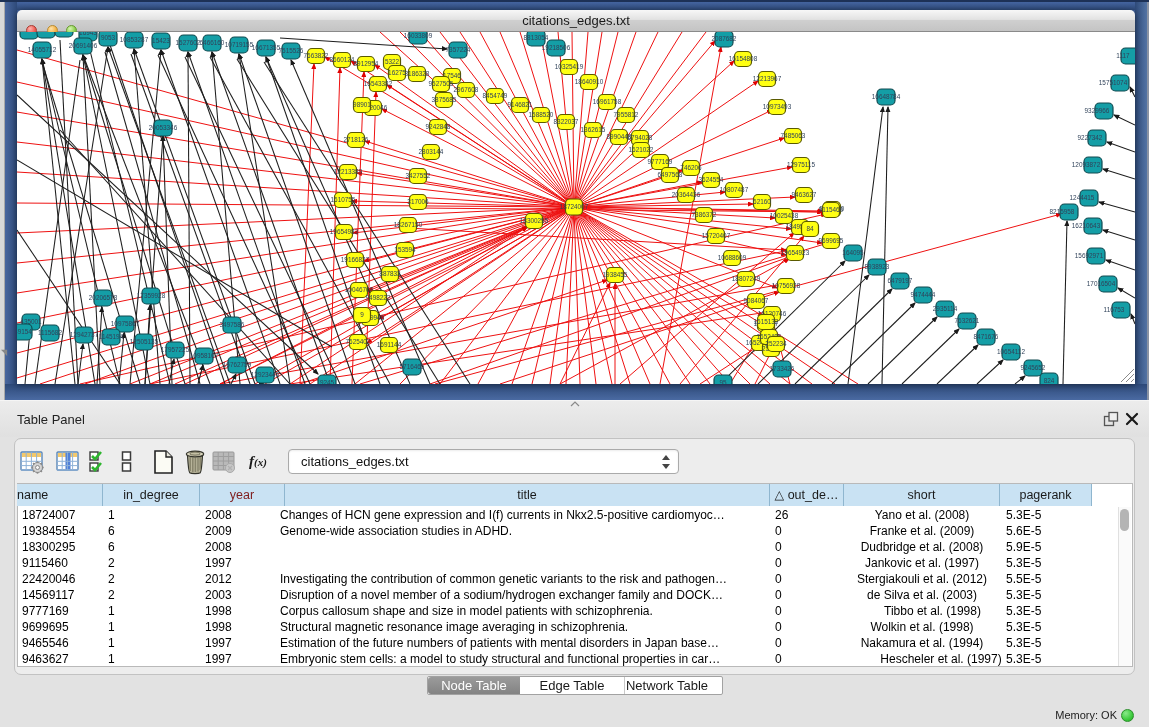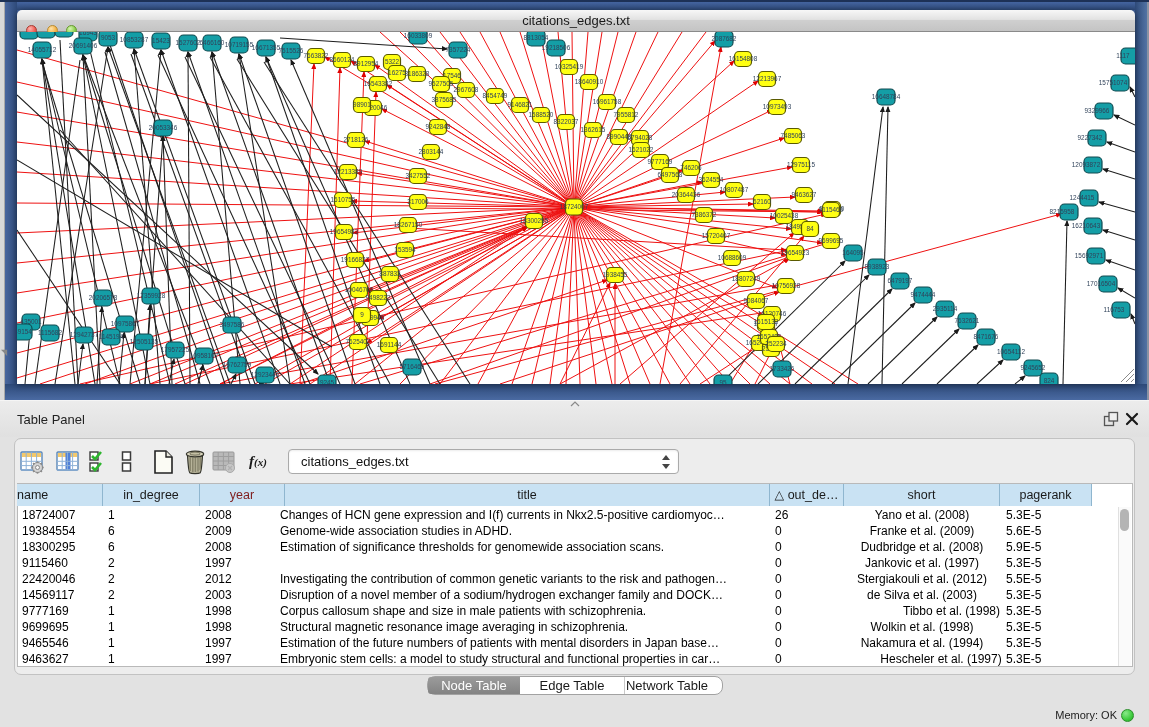--- a/index.html
+++ b/index.html
@@ -616,21 +616,20 @@
 <span style="position:absolute;left:188px">2009</span>
 <span style="position:absolute;left:263px">Genome-wide association studies in ADHD.</span>
 <span style="position:absolute;left:758px">0</span>
 <span style="position:absolute;left:827px;width:156px;text-align:center">Franke et al. (2009)</span>
 <span style="position:absolute;left:989px">5.6E-5</span>
   </div>
 <div style="position:absolute;left:17px;top:540px;width:1100px;height:16px;font-size:12px;color:#000;white-space:nowrap">
 <span style="position:absolute;left:5px">18300295</span>
 <span style="position:absolute;left:91px">6</span>
 <span style="position:absolute;left:188px">2008</span>
-<span style="position:absolute;left:263px">Estimation of significance thresholds for genomewide association scans.</span>
 <span style="position:absolute;left:758px">0</span>
 <span style="position:absolute;left:827px;width:156px;text-align:center">Dudbridge et al. (2008)</span>
 <span style="position:absolute;left:989px">5.9E-5</span>
   </div>
 <div style="position:absolute;left:17px;top:556px;width:1100px;height:16px;font-size:12px;color:#000;white-space:nowrap">
 <span style="position:absolute;left:5px">9115460</span>
 <span style="position:absolute;left:91px">2</span>
 <span style="position:absolute;left:188px">1997</span>
 <span style="position:absolute;left:758px">0</span>
 <span style="position:absolute;left:827px;width:156px;text-align:center">Jankovic et al. (1997)</span>
@@ -651,23 +650,23 @@
 <span style="position:absolute;left:188px">2003</span>
 <span style="position:absolute;left:263px">Disruption of a novel member of a sodium/hydrogen exchanger family and DOCK…</span>
 <span style="position:absolute;left:758px">0</span>
 <span style="position:absolute;left:827px;width:156px;text-align:center">de Silva et al. (2003)</span>
 <span style="position:absolute;left:989px">5.3E-5</span>
   </div>
 <div style="position:absolute;left:17px;top:604px;width:1100px;height:16px;font-size:12px;color:#000;white-space:nowrap">
 <span style="position:absolute;left:5px">9777169</span>
 <span style="position:absolute;left:91px">1</span>
 <span style="position:absolute;left:188px">1998</span>
-<span style="position:absolute;left:263px">Corpus callosum shape and size in male patients with schizophrenia.</span>
-<span style="position:absolute;left:758px">0</span>
-<span style="position:absolute;left:827px;width:156px;text-align:right">Tibbo et al. (1998)</span>
+<span style="position:absolute;left:263px">Corpus callosum shape and size in model patients with schizophrenia.</span>
+<span style="position:absolute;left:758px">0</span>
+<span style="position:absolute;left:867px;width:156px;text-align:left">Tibbo et al. (1998)</span>
 <span style="position:absolute;left:989px">5.3E-5</span>
   </div>
 <div style="position:absolute;left:17px;top:620px;width:1100px;height:16px;font-size:12px;color:#000;white-space:nowrap">
 <span style="position:absolute;left:5px">9699695</span>
 <span style="position:absolute;left:91px">1</span>
 <span style="position:absolute;left:188px">1998</span>
 <span style="position:absolute;left:263px">Structural magnetic resonance image averaging in schizophrenia.</span>
 <span style="position:absolute;left:758px">0</span>
 <span style="position:absolute;left:827px;width:156px;text-align:center">Wolkin et al. (1998)</span>
 <span style="position:absolute;left:989px">5.3E-5</span>
@@ -687,19 +686,19 @@
 <span style="position:absolute;left:188px">1997</span>
 <span style="position:absolute;left:263px">Embryonic stem cells: a model to study structural and functional properties in car…</span>
 <span style="position:absolute;left:758px">0</span>
 <span style="position:absolute;left:846px;width:156px;text-align:center">Hescheler et al. (1997)</span>
 <span style="position:absolute;left:989px">5.3E-5</span>
   </div>
 
 <div style="position:absolute;left:1118px;top:507px;width:13px;height:159px;background:#fafafa;border-left:1px solid #e0e0e0"></div>
 <div style="position:absolute;left:1120px;top:509px;width:9px;height:22px;background:#b4b4b4;border-radius:5px"></div>
 
-<div style="position:absolute;left:427px;top:676px;width:296px;height:19px;background:#fff;border:1px solid #a2a2a2;border-radius:8px;font-size:13px;color:#1a1a1a">
+<div style="position:absolute;left:427px;top:676px;width:296px;height:19px;background:#fff;border:1px solid #a2a2a2;border-radius:2px;font-size:13px;color:#1a1a1a">
   <div style="position:absolute;left:0;top:0;width:92px;height:17px;background:linear-gradient(180deg,#9b9b9b,#838383);border-radius:3px 0 0 3px;color:#fff;text-align:center;line-height:17px">Node Table</div>
   <div style="position:absolute;left:92px;top:0;width:105px;height:17px;border-right:1px solid #c9c9c9;text-align:center;line-height:17px">Edge Table</div>
   <div style="position:absolute;left:184px;top:0;width:110px;height:17px;text-align:center;line-height:17px">Network Table</div>
 </div>
 
 <div style="position:absolute;left:1000px;top:709px;width:117px;text-align:right;font-size:11px;color:#222">Memory: OK</div>
 <div style="position:absolute;left:1121px;top:709px;width:13px;height:13px;border-radius:50%;background:radial-gradient(circle at 35% 30%,#8ae98a,#3ecb3e 60%,#22a322);border:1px solid #2a8f2a"></div>
 </body></html>

